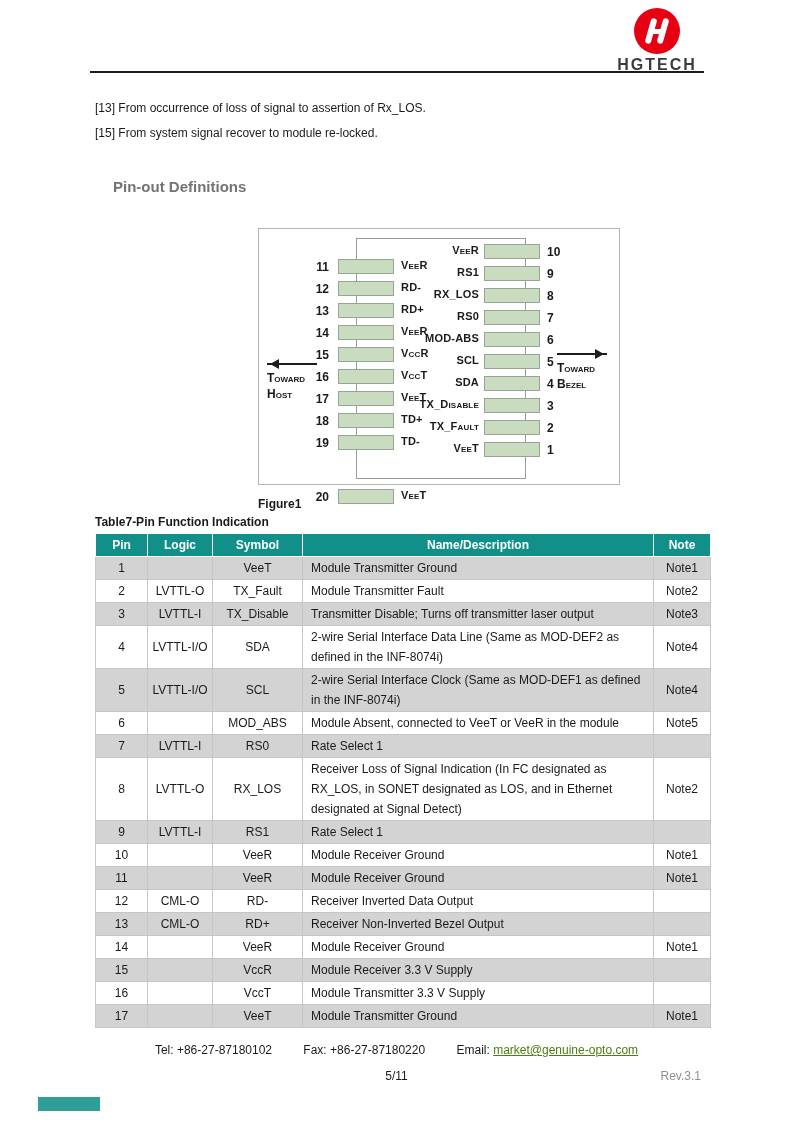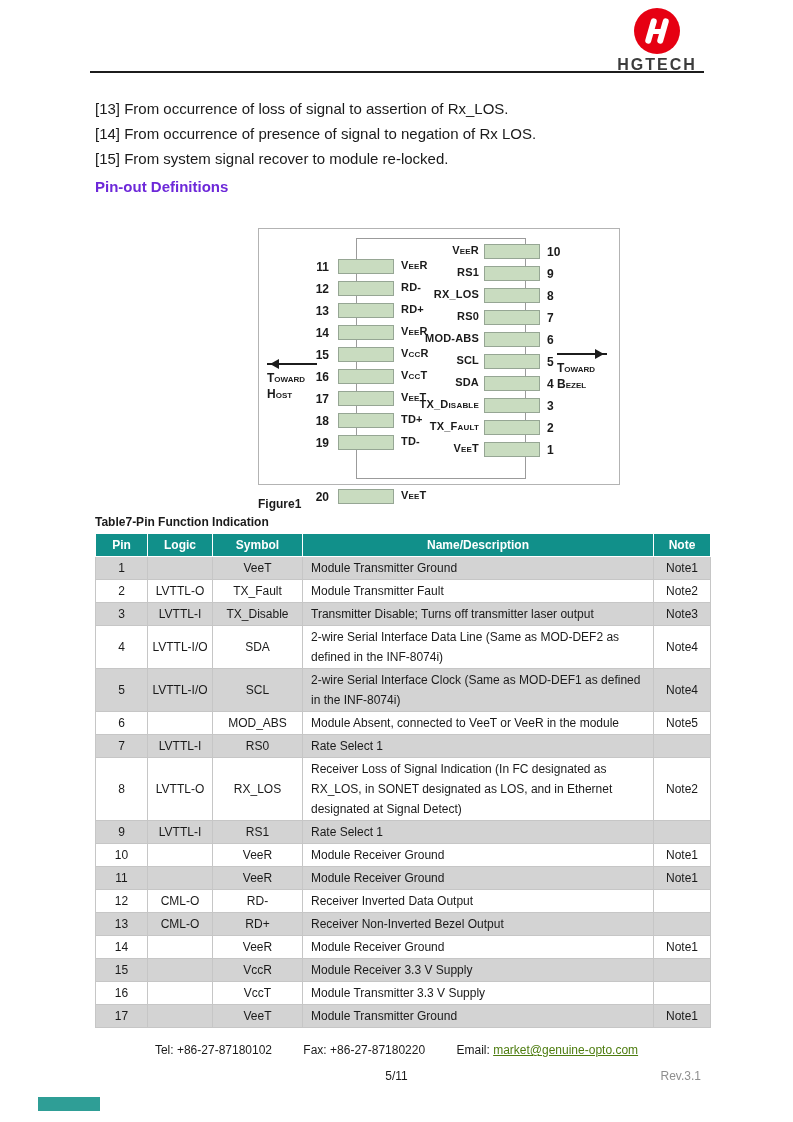--- a/index.html
+++ b/index.html
@@ -15,21 +15,21 @@
   .logo-mark::before, .logo-mark::after { content:""; position:absolute; top:10px;
     width:6px; height:26px; background:#fff; border-radius:4px; }
   .logo-mark::before { left:14px; transform:rotate(16deg); }
   .logo-mark::after  { right:14px; transform:rotate(16deg); }
   .logo-mark .bar { position:absolute; top:21px; left:19px; width:9px; height:5px; background:#fff; }
   .logo-text { margin-top:2px; font-size:16px; font-weight:bold; color:#3c3c3c;
     letter-spacing:2px; white-space:nowrap; }
   .top-rule { position:absolute; top:71px; left:90px; width:614px; height:2px; background:#1c1c1c; }
 
   
-  .notes { position:absolute; top:96px; left:95px; font-size:15px; }
+  .notes { position:absolute; top:96px; left:95px; font-size:12px; }
   .note-line { line-height:25px; }
 
   
   .section-title { position:absolute; top:178px; left:95px; font-size:15px; font-weight:bold; }
 
   
   .figure { position:absolute; top:228px; left:258px; width:362px; height:257px;
     border:1px solid #b3b3b3; background:#fff; }
   .connector { position:absolute; top:9px; left:97px; width:170px; height:241px;
     border:1px solid #9b9b9b; }
@@ -91,25 +91,24 @@
   <div class="logo">
     <div class="logo-mark">
       <span class="bar"></span>
     </div>
     <div class="logo-text">HGTECH</div>
   </div>
   <div class="top-rule"></div>
 
   <div class="notes">
     <div class="note-line">[13] From occurrence of loss of signal to assertion of Rx_LOS.</div>
-    <div class="note-line">[14] From occurrence of presence of signal to negation of Rx LOS.</div>
     <div class="note-line">[15] From system signal recover to module re-locked.</div>
   </div>
 
-  <div class="section-title" style="color: #6d28d9;">Pin-out Definitions</div>
+  <div class="section-title" style="color: #737373; margin-left: 18px;">Pin-out Definitions</div>
 
   <div class="figure">
     <div class="connector"></div>
     <div>
         <div class="pin-row left" style="top: 30px;">
           <span class="pin-num">11</span>
           <span class="pin-pad"></span>
           <span class="pin-label">VeeR</span>
         </div>
         <div class="pin-row left" style="top: 52px;">

